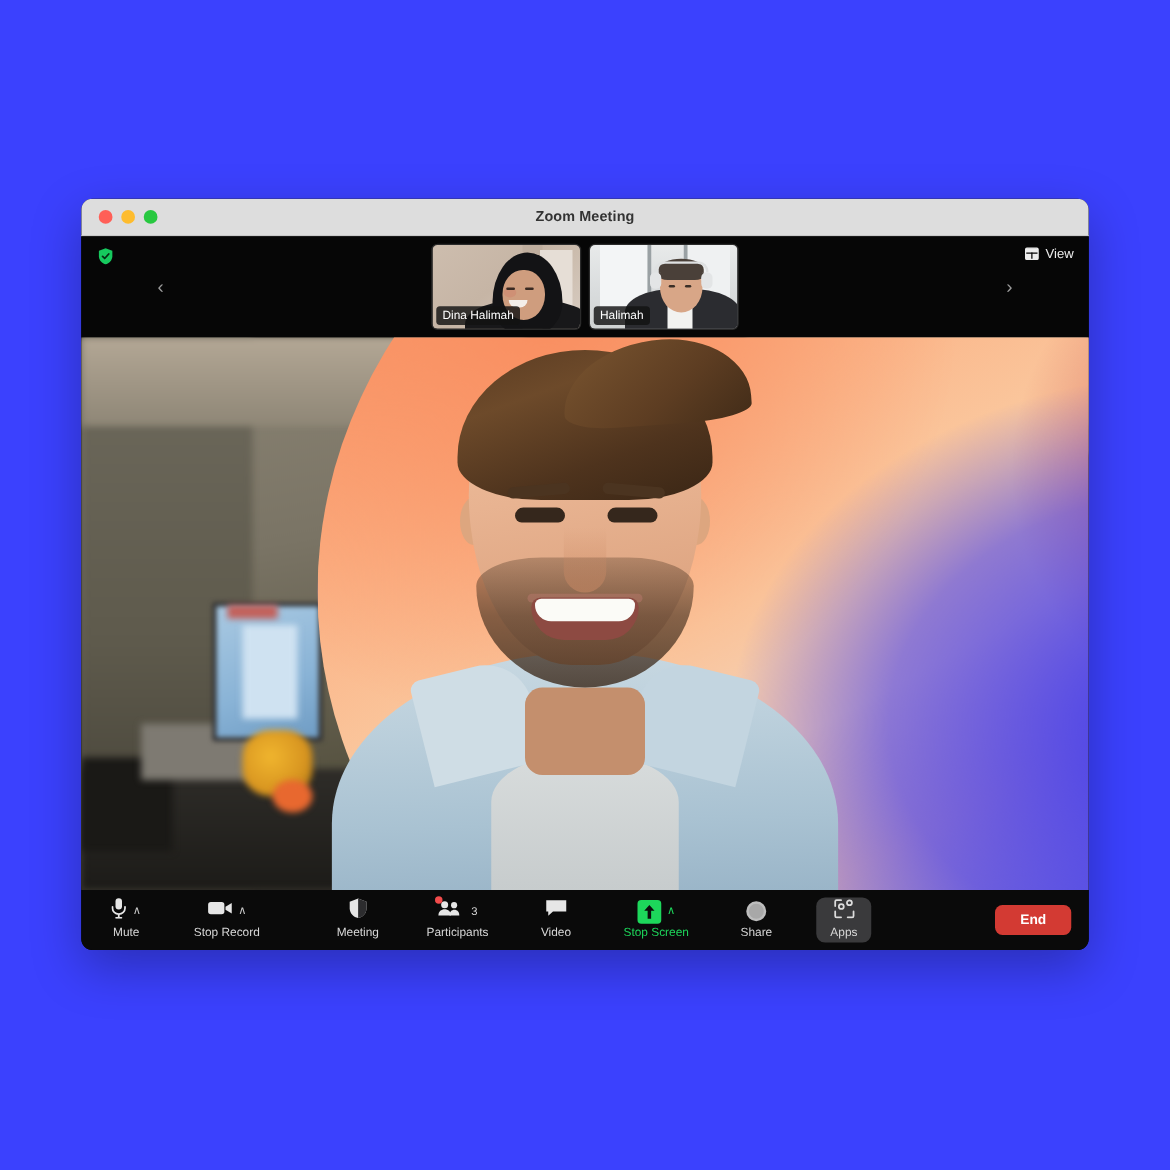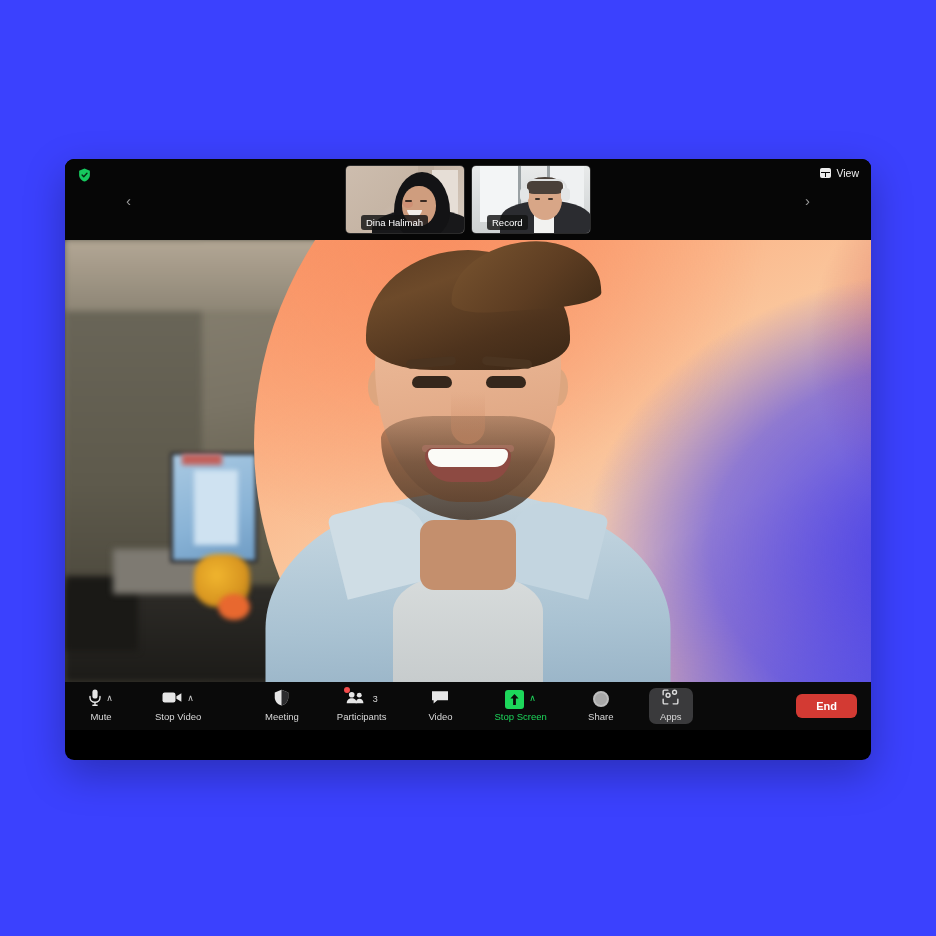--- a/index.html
+++ b/index.html
@@ -74,21 +74,21 @@
   }
 
   .thumbs { display: flex; gap: 6px; }
   .thumb {
     position: relative;
     width: 120px; height: 69px;
     border-radius: 5px; overflow: hidden;
     border: 1.5px solid #2a2a2a;
   }
   .thumb-name {
-    position: absolute; left: 15px; bottom: 3px;
+    position: absolute; left: 3px; bottom: 3px;
     background: rgba(18,18,18,0.82);
     color: #fff; font-size: 9.5px;
     padding: 2px 5px 2.5px; border-radius: 3px;
     max-width: 110px; white-space: nowrap; overflow: hidden;
   }
 
   
   .t1-bg { position:absolute; inset:0; background:linear-gradient(140deg,#cdbdae 0%,#c6b5a5 45%,#d8cdc2 100%); }
   .t1-wall { position:absolute; right:6px; top:4px; width:26px; height:60px; background:#e6ded6; }
   .t1-wall2 { position:absolute; right:30px; top:0; width:16px; height:69px; background:#bfae9e; }
@@ -310,20 +310,28 @@
   .rec-circle {
     width: 16px; height: 16px; border: 2px solid #BDBDBD; border-radius: 50%;
     background: #A8A8A8;
   }
 </style>
 </head>
 <body style="background: rgb(59, 65, 254);">
 
 <div class="window">
 
+  <div class="titlebar">
+    <div class="traffic">
+      <span class="tl red"></span>
+      <span class="tl yellow"></span>
+      <span class="tl green"></span>
+    </div>
+    <div class="title-text">Zoom Meeting</div>
+  </div>
 
   <div class="strip">
 
     <span class="shield-enc">
       <svg viewBox="0 0 24 26" width="13" height="14" aria-hidden="true">
         <path d="M12 1 L22 5 V13 C22 19 17 24 12 25 C7 24 2 19 2 13 V5 Z" fill="#16C95E"></path>
         <path d="M7.5 13.2 L10.6 16.3 L16.6 9.6" stroke="#062d14" stroke-width="2.6" fill="none" stroke-linecap="round" stroke-linejoin="round"></path>
       </svg>
     </span>
 
@@ -359,21 +367,21 @@
         <div class="t2-mull2"></div>
         <div class="t2-suit"></div>
         <div class="t2-shirt"></div>
         <div class="t2-head"></div>
         <div class="t2-hair"></div>
         <div class="t2-eye" style="left:63px; top:32px;"></div>
         <div class="t2-eye" style="left:76px; top:32px;"></div>
         <div class="t2-cupl"></div>
         <div class="t2-cupr"></div>
         <div class="t2-band"></div>
-        <div class="thumb-name">Record</div>
+        <div class="thumb-name">Halimah</div>
       </div>
 
     </div>
   </div>
 
   <div class="stage">
 
     <div class="office">
       <div class="of-wall"></div>
       <div class="of-wall2"></div>
@@ -437,21 +445,21 @@
       <div class="tb-item">
         <div class="tb-icon-row">
           <span>
             <svg width="20" height="13" viewBox="0 0 20 13" aria-hidden="true">
               <rect x="0.5" y="1.6" width="13" height="9.8" rx="2.2" fill="#E6E6E6"></rect>
               <path d="M14.4 5.3 L19.4 2.3 V10.7 L14.4 7.7 Z" fill="#E6E6E6"></path>
             </svg>
           </span>
           <span class="caret">∧</span>
         </div>
-        <span class="tb-label">Stop Video</span>
+        <span class="tb-label">Stop Record</span>
       </div>
 
     </div>
 
     <div class="tb-center">
 
       <div class="tb-item">
         <div class="tb-icon-row">
           <span>
             <svg width="15" height="17" viewBox="0 0 16 18" aria-hidden="true">

